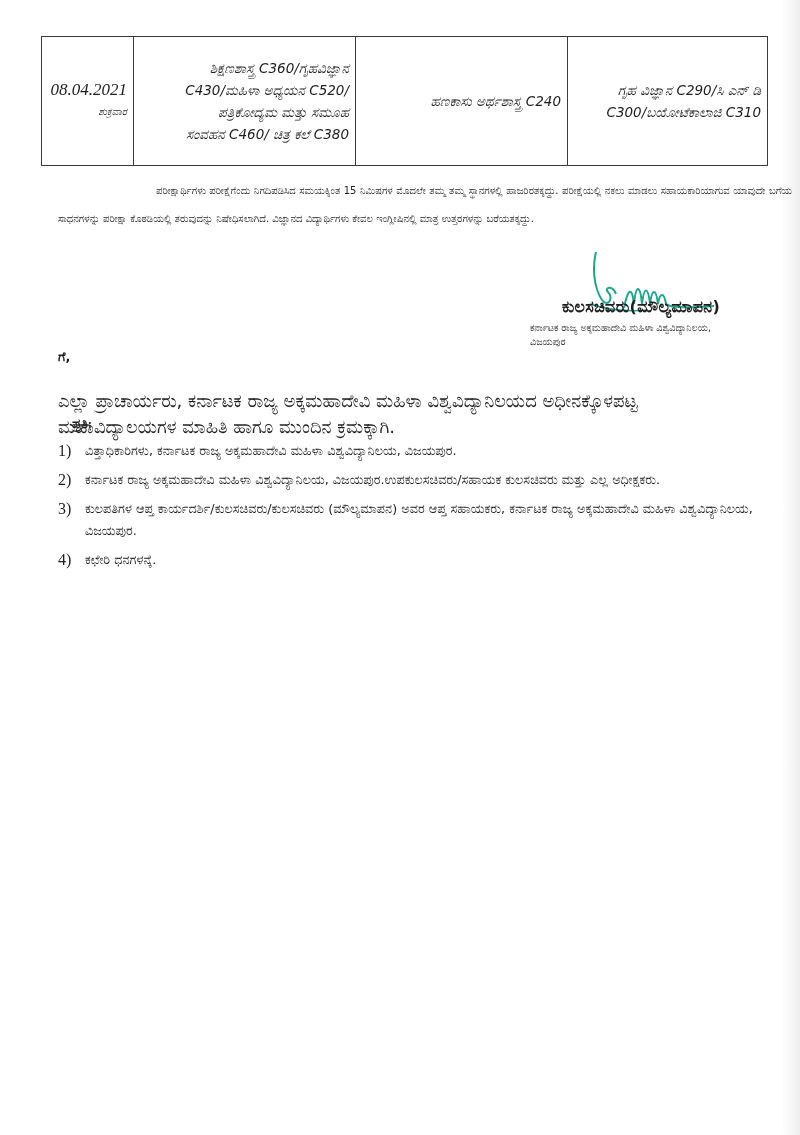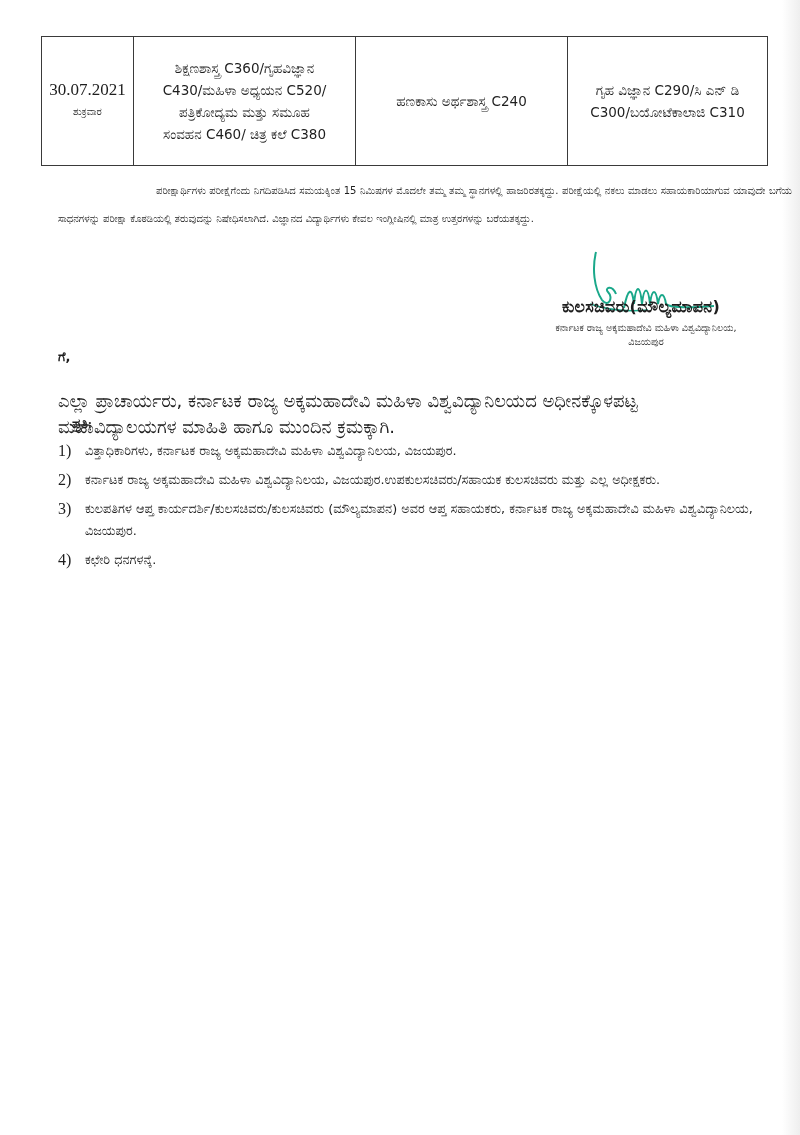--- a/index.html
+++ b/index.html
@@ -16,23 +16,24 @@
     background: linear-gradient(to right, #ffffff, #eeeeee);
   }
   table.schedule {
     position: absolute; left: 41px; top: 36px;
     width: 727px; height: 130px;
     border-collapse: collapse;
     table-layout: fixed;
   }
   table.schedule td {
     border: 1.3px solid #3a3a3a;
-    text-align: center; vertical-align: middle;
+    text-align: right; vertical-align: middle;
     font-size: 13.5px; line-height: 22px;
     padding: 4px 6px;
+    font-style: italic;
   }
   .col-date { width: 92px; }
   .col-a { width: 222px; }
   .col-b { width: 212px; }
   .col-c { width: 200px; }
   .date-num { font-family: "Liberation Serif", serif; font-size: 17px; display:block; }
   .day { display:block; font-size: 10px; }
 
   .para {
     position: absolute; left: 58px; top: 177px; width: 734px;
@@ -43,21 +44,21 @@
 
   .signature {
     position: absolute; left: 588px; top: 248px; width: 130px; height: 72px;
   }
   .sign-title {
     position: absolute; left: 562px; top: 297px;
     font-size: 16px; font-weight: bold; letter-spacing: 0.3px;
   }
   .sign-org {
     position: absolute; left: 530px; top: 321px;
-    font-size: 9.5px; line-height: 14px; text-align: center; width: 232px;
+    font-size: 9.5px; line-height: 14px; text-align: left; width: 232px;
   }
 
   .to-label { position: absolute; left: 58px; top: 349px; font-size: 13px; font-weight: bold; }
   .to-body {
     position: absolute; left: 58px; top: 375px; width: 700px;
     font-size: 18px; line-height: 26px; margin-top: 13px;
   }
   .copy-label { position: absolute; left: 72px; top: 416px; font-size: 13px; font-weight: bold; font-family: Liberation Serif, serif; }
 
   .copy-list {
@@ -80,21 +81,21 @@
 <table class="schedule">
   <colgroup>
     <col class="col-date">
       <col class="col-a">
       <col class="col-b">
       <col class="col-c">
   </colgroup>
   <tbody>
       <tr>
     <td>
-      <span class="date-num">30.07.2021</span>
+      <span class="date-num">08.04.2021</span>
       <span class="day">ಶುಕ್ರವಾರ</span>
     </td>
     <td>
       <div>ಶಿಕ್ಷಣಶಾಸ್ತ್ರ C360/ಗೃಹವಿಜ್ಞಾನ</div>
       <div>C430/ಮಹಿಳಾ ಅಧ್ಯಯನ C520/</div>
       <div>ಪತ್ರಿಕೋದ್ಯಮ ಮತ್ತು ಸಮೂಹ</div>
       <div>ಸಂವಹನ C460/ ಚಿತ್ರ ಕಲೆ C380</div>
     </td>
     <td>
       <div>ಹಣಕಾಸು ಅರ್ಥಶಾಸ್ತ್ರ C240</div>

